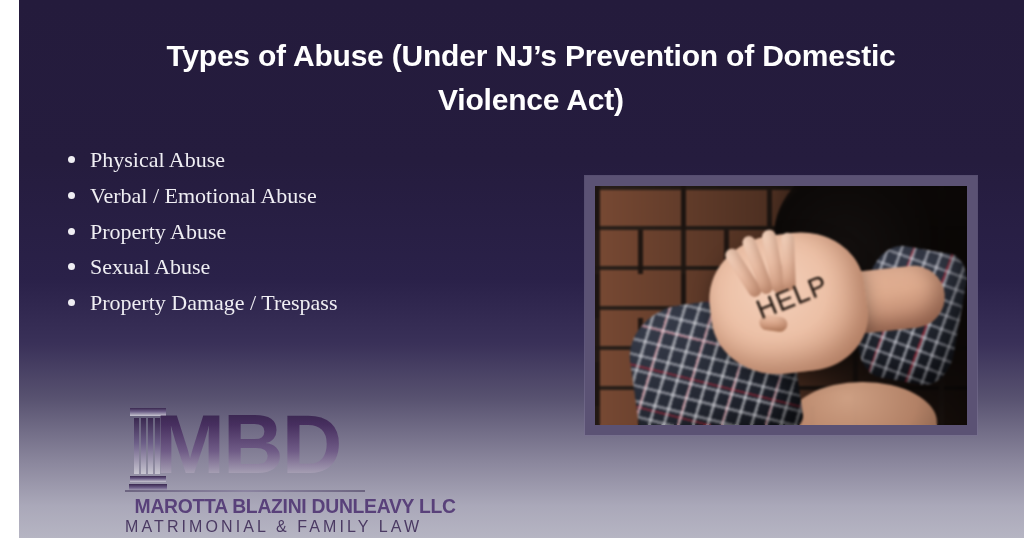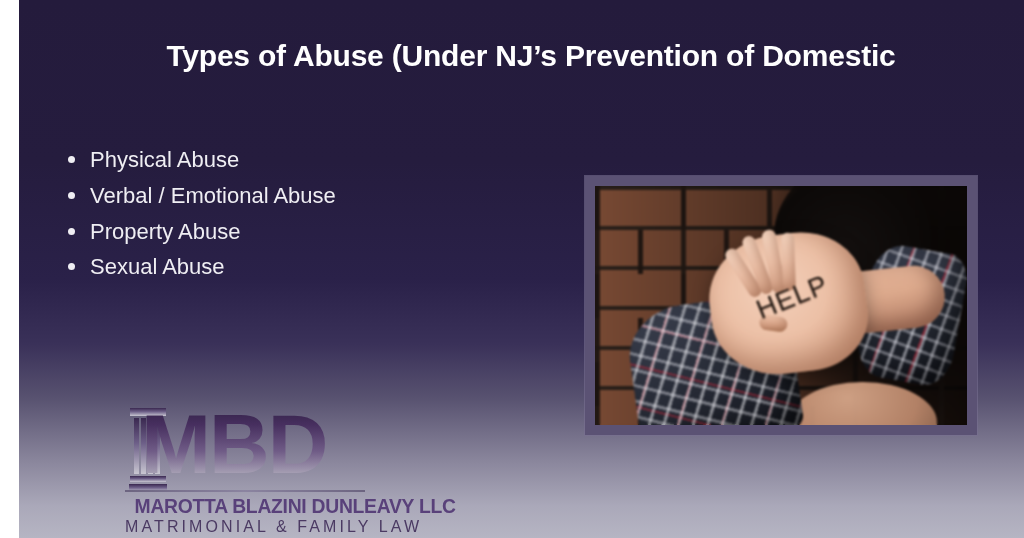--- a/index.html
+++ b/index.html
@@ -51,20 +51,21 @@
     list-style: none;
     width: 500px;
   }
   .bullet-item {
     position: relative;
     color: #efeef3;
     font-size: 22px;
     line-height: 35.8px;
     padding-left: 27px;
     white-space: nowrap;
+    font-family: Liberation Serif, serif;
   }
   .bullet-dot {
     position: absolute;
     left: 5px;
     top: 14px;
     width: 7px;
     height: 7px;
     border-radius: 50%;
     background: #efeef3;
   }
@@ -282,21 +283,21 @@
   }
   .logo-column {
     position: absolute;
     left: 6px;
     top: 8px;
     width: 38px;
     height: 86px;
   }
   .logo-mbd {
     position: absolute;
-    left: 18px;
+    left: 32px;
     top: 0px;
     font-size: 84px;
     font-weight: bold;
     letter-spacing: -2px;
     line-height: 88px;
     background: linear-gradient(to bottom, #2b1d3f 0%, #472f5f 28%, #6f5b86 58%, #a9a3b6 85%, #c9c7d2 100%);
     -webkit-background-clip: text;
     background-clip: text;
     color: transparent;
     -webkit-text-fill-color: transparent;
@@ -335,38 +336,43 @@
     white-space: nowrap;
   }
 </style>
 </head>
 <body>
 
 <div id="slide">
 
   <div class="title-block">
     <div class="title-text">Types of Abuse (Under NJ’s Prevention of Domestic</div>
+    <div class="title-text">Violence Act)</div>
   </div>
 
   <ul class="bullet-list">
     <li class="bullet-item">
       <span class="bullet-dot"></span>
       <span>Physical Abuse</span>
     </li>
     <li class="bullet-item">
       <span class="bullet-dot"></span>
       <span>Verbal / Emotional Abuse</span>
     </li>
     <li class="bullet-item">
       <span class="bullet-dot"></span>
       <span>Property Abuse</span>
     </li>
     <li class="bullet-item">
       <span class="bullet-dot"></span>
       <span>Sexual Abuse</span>
+    </li>
+    <li class="bullet-item">
+      <span class="bullet-dot"></span>
+      <span>Property Damage / Trespass</span>
     </li>
   </ul>
 
   <div class="photo-frame">
     <div class="photo-inner">
       <div class="brick-wall"></div>
       <div class="brick-stagger">
         <i style="top:0px;   transform: translateX(0px);"></i>
         <i style="top:44px;  transform: translateX(43px);"></i>
         <i style="top:88px;  transform: translateX(0px);"></i>

